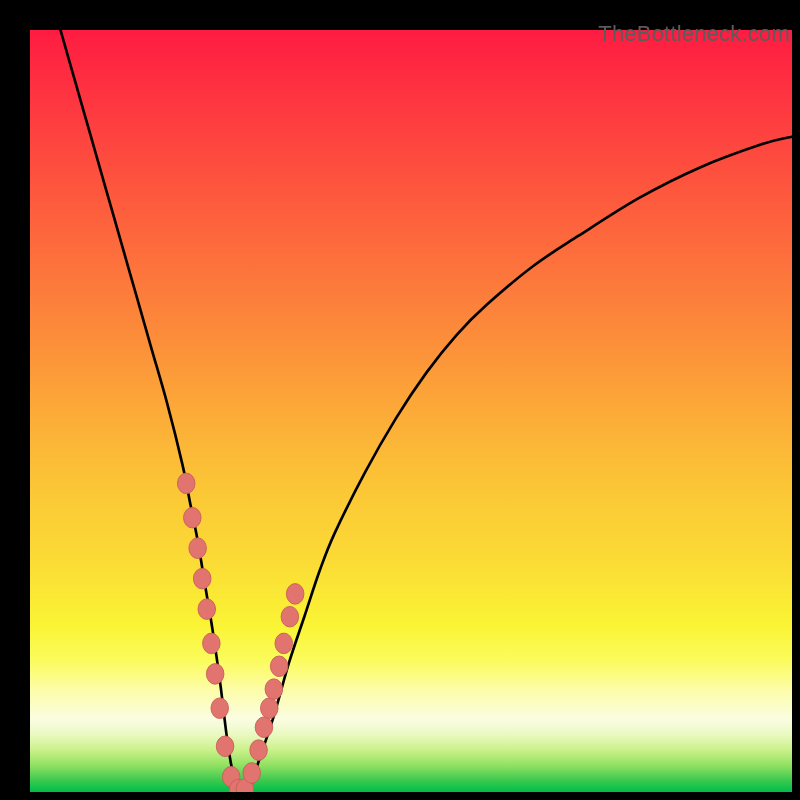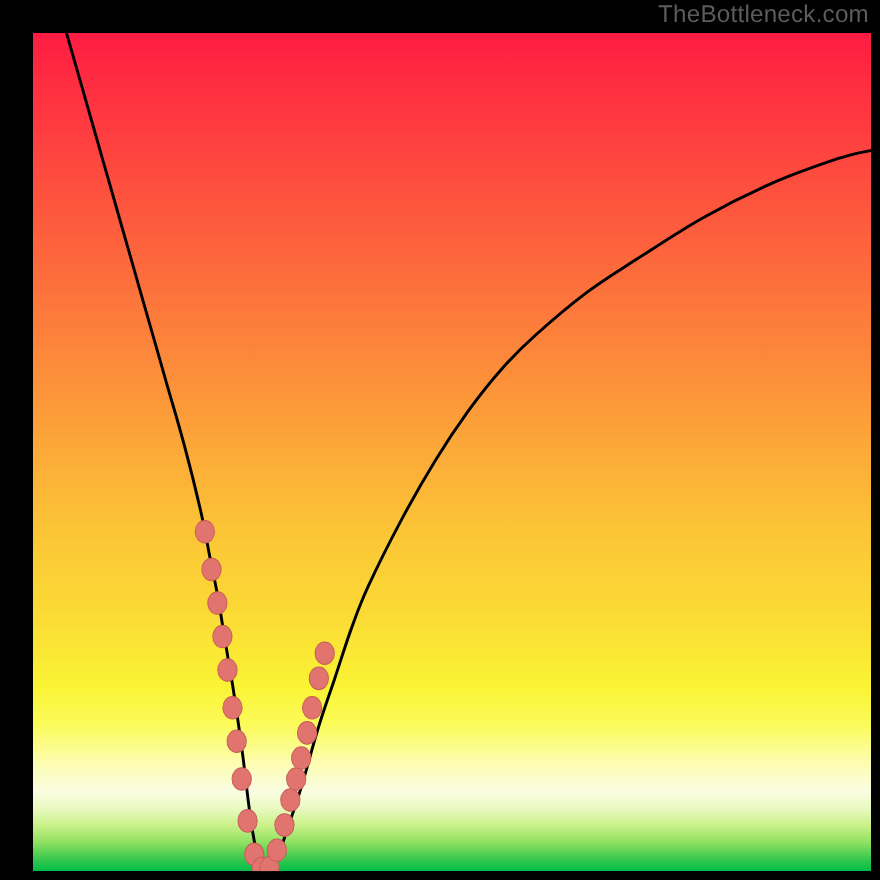--- a/index.html
+++ b/index.html
@@ -29,21 +29,21 @@
     inset: 0;
   }
   svg.curve {
     position: absolute;
     inset: 0;
     width: 100%;
     height: 100%;
   }
   .watermark {
     position: absolute;
-    top: 0;
+    top: 21px;
     right: 10px;
     color: #5c5c5c;
     font-size: 22px;
     font-weight: 500;
     letter-spacing: 0.2px;
     user-select: none;
   }
 </style>
 </head>
 <body>

